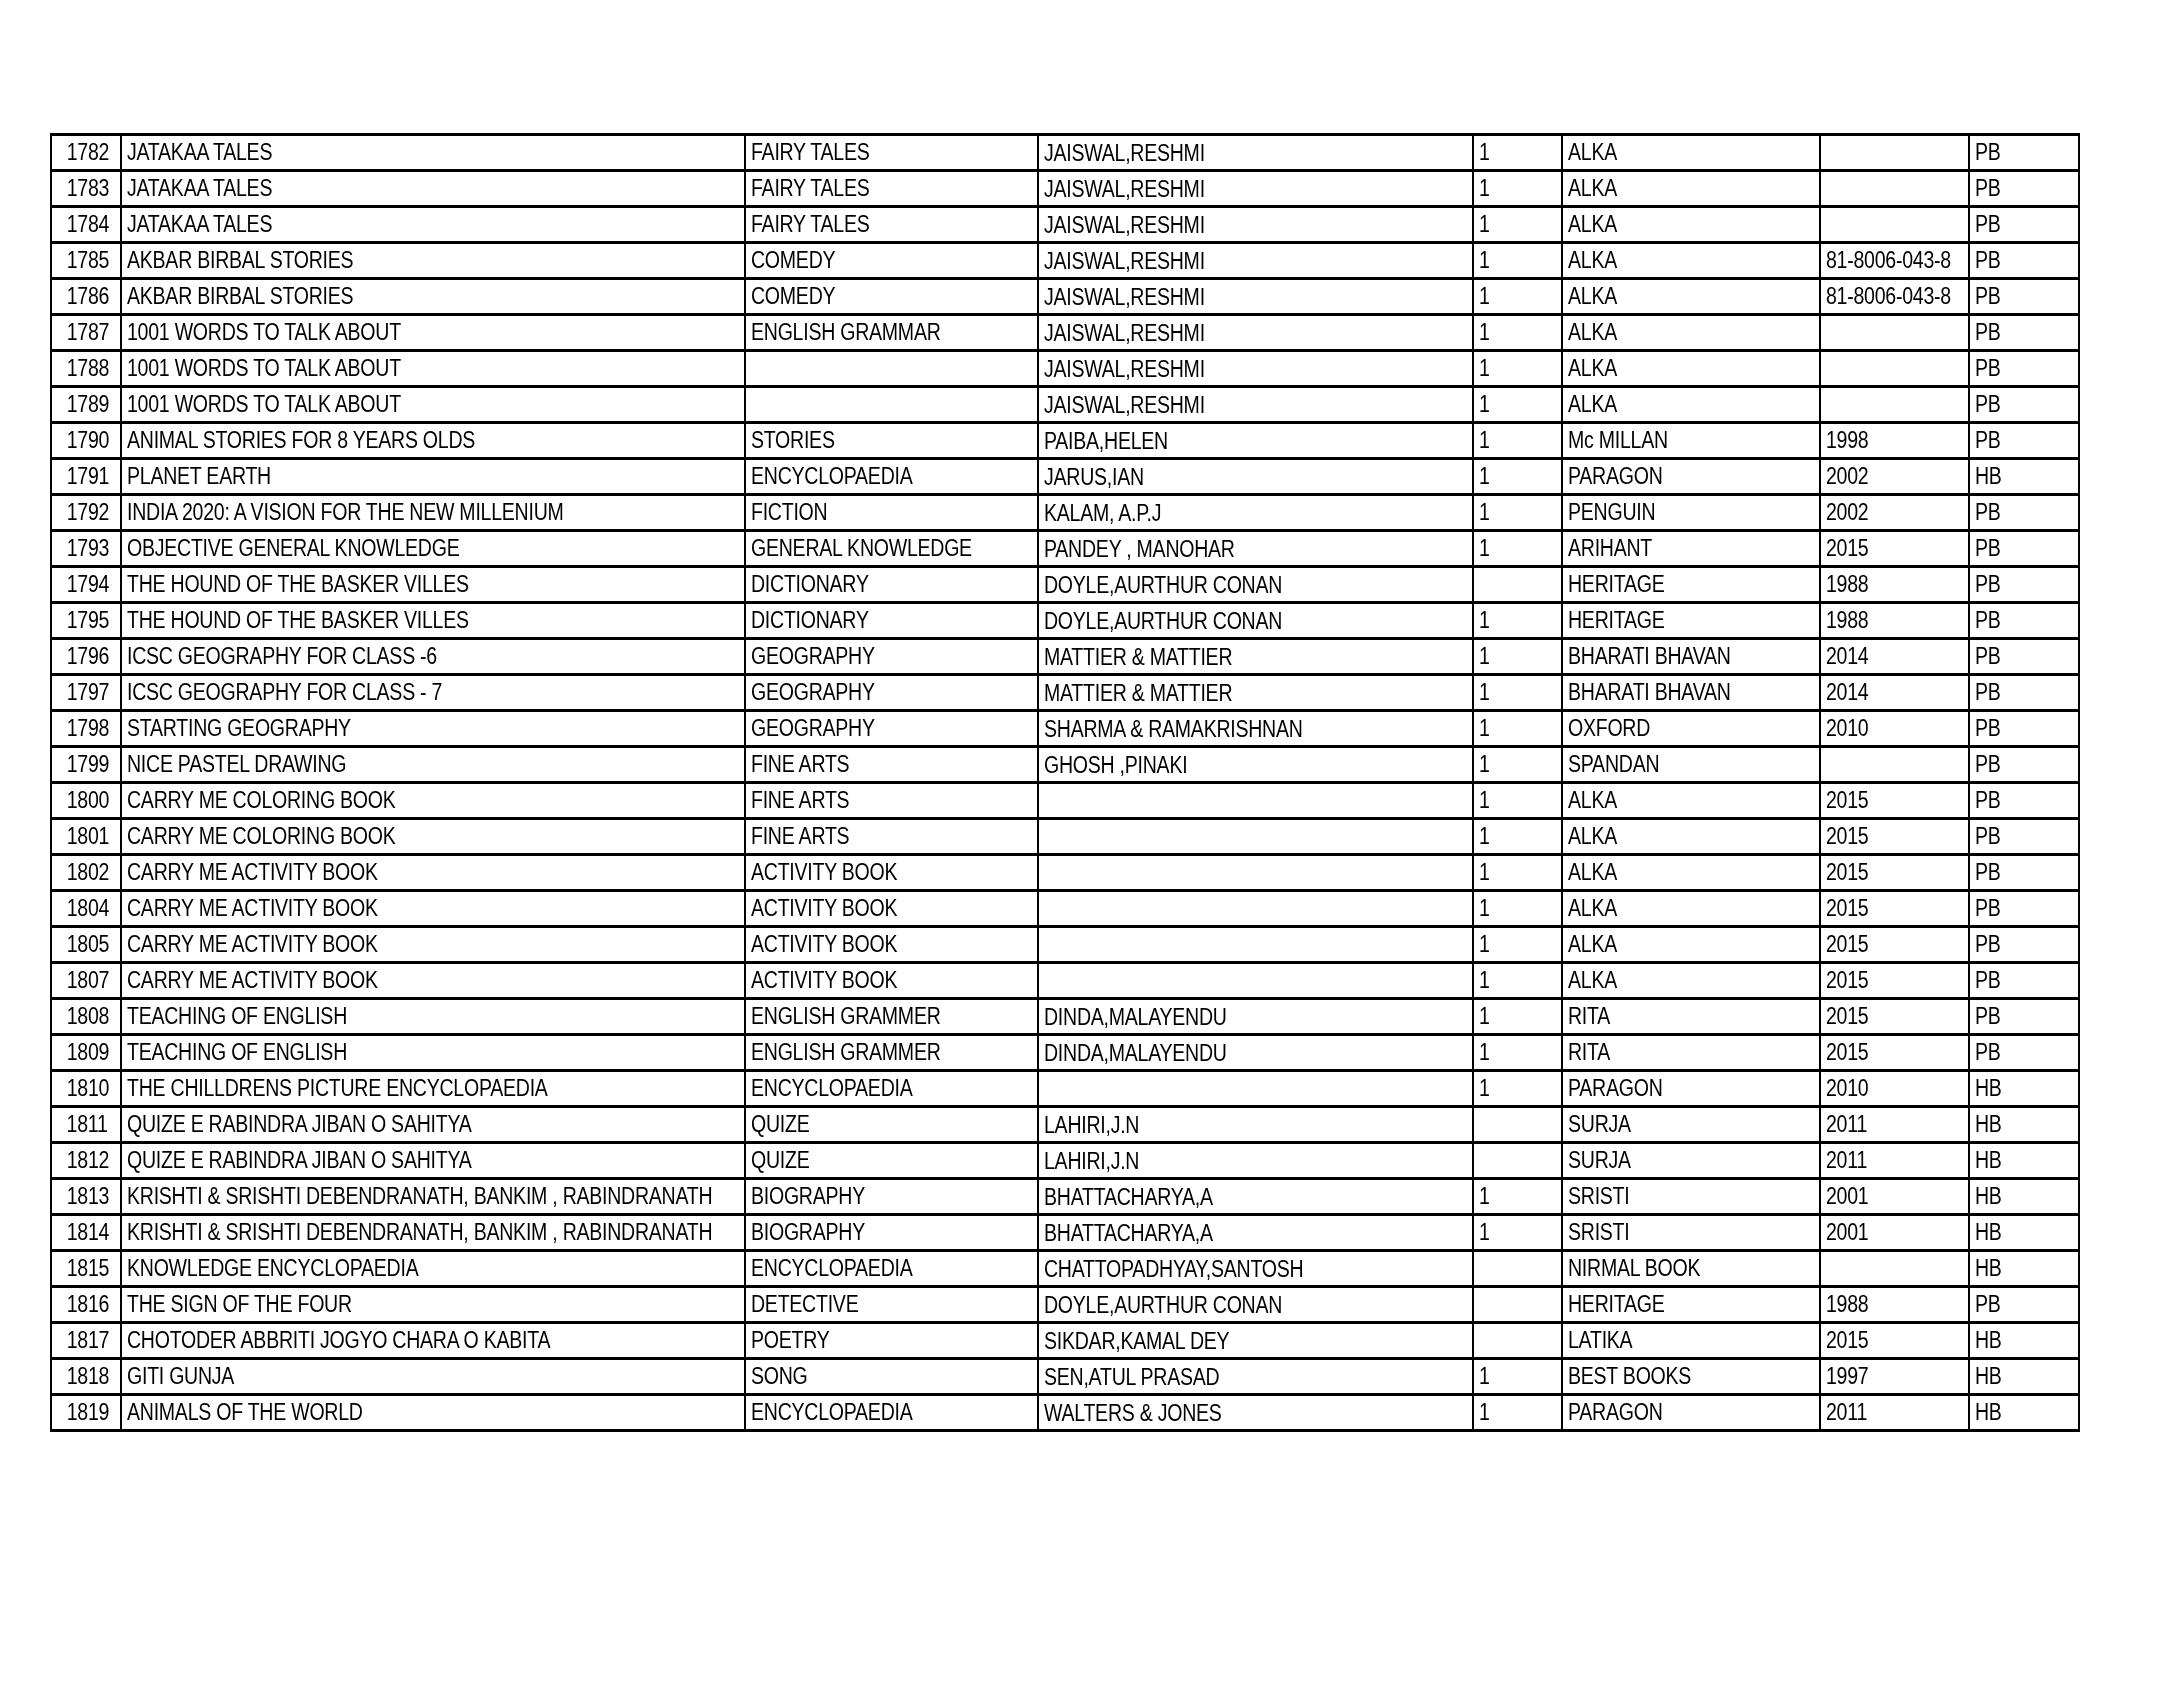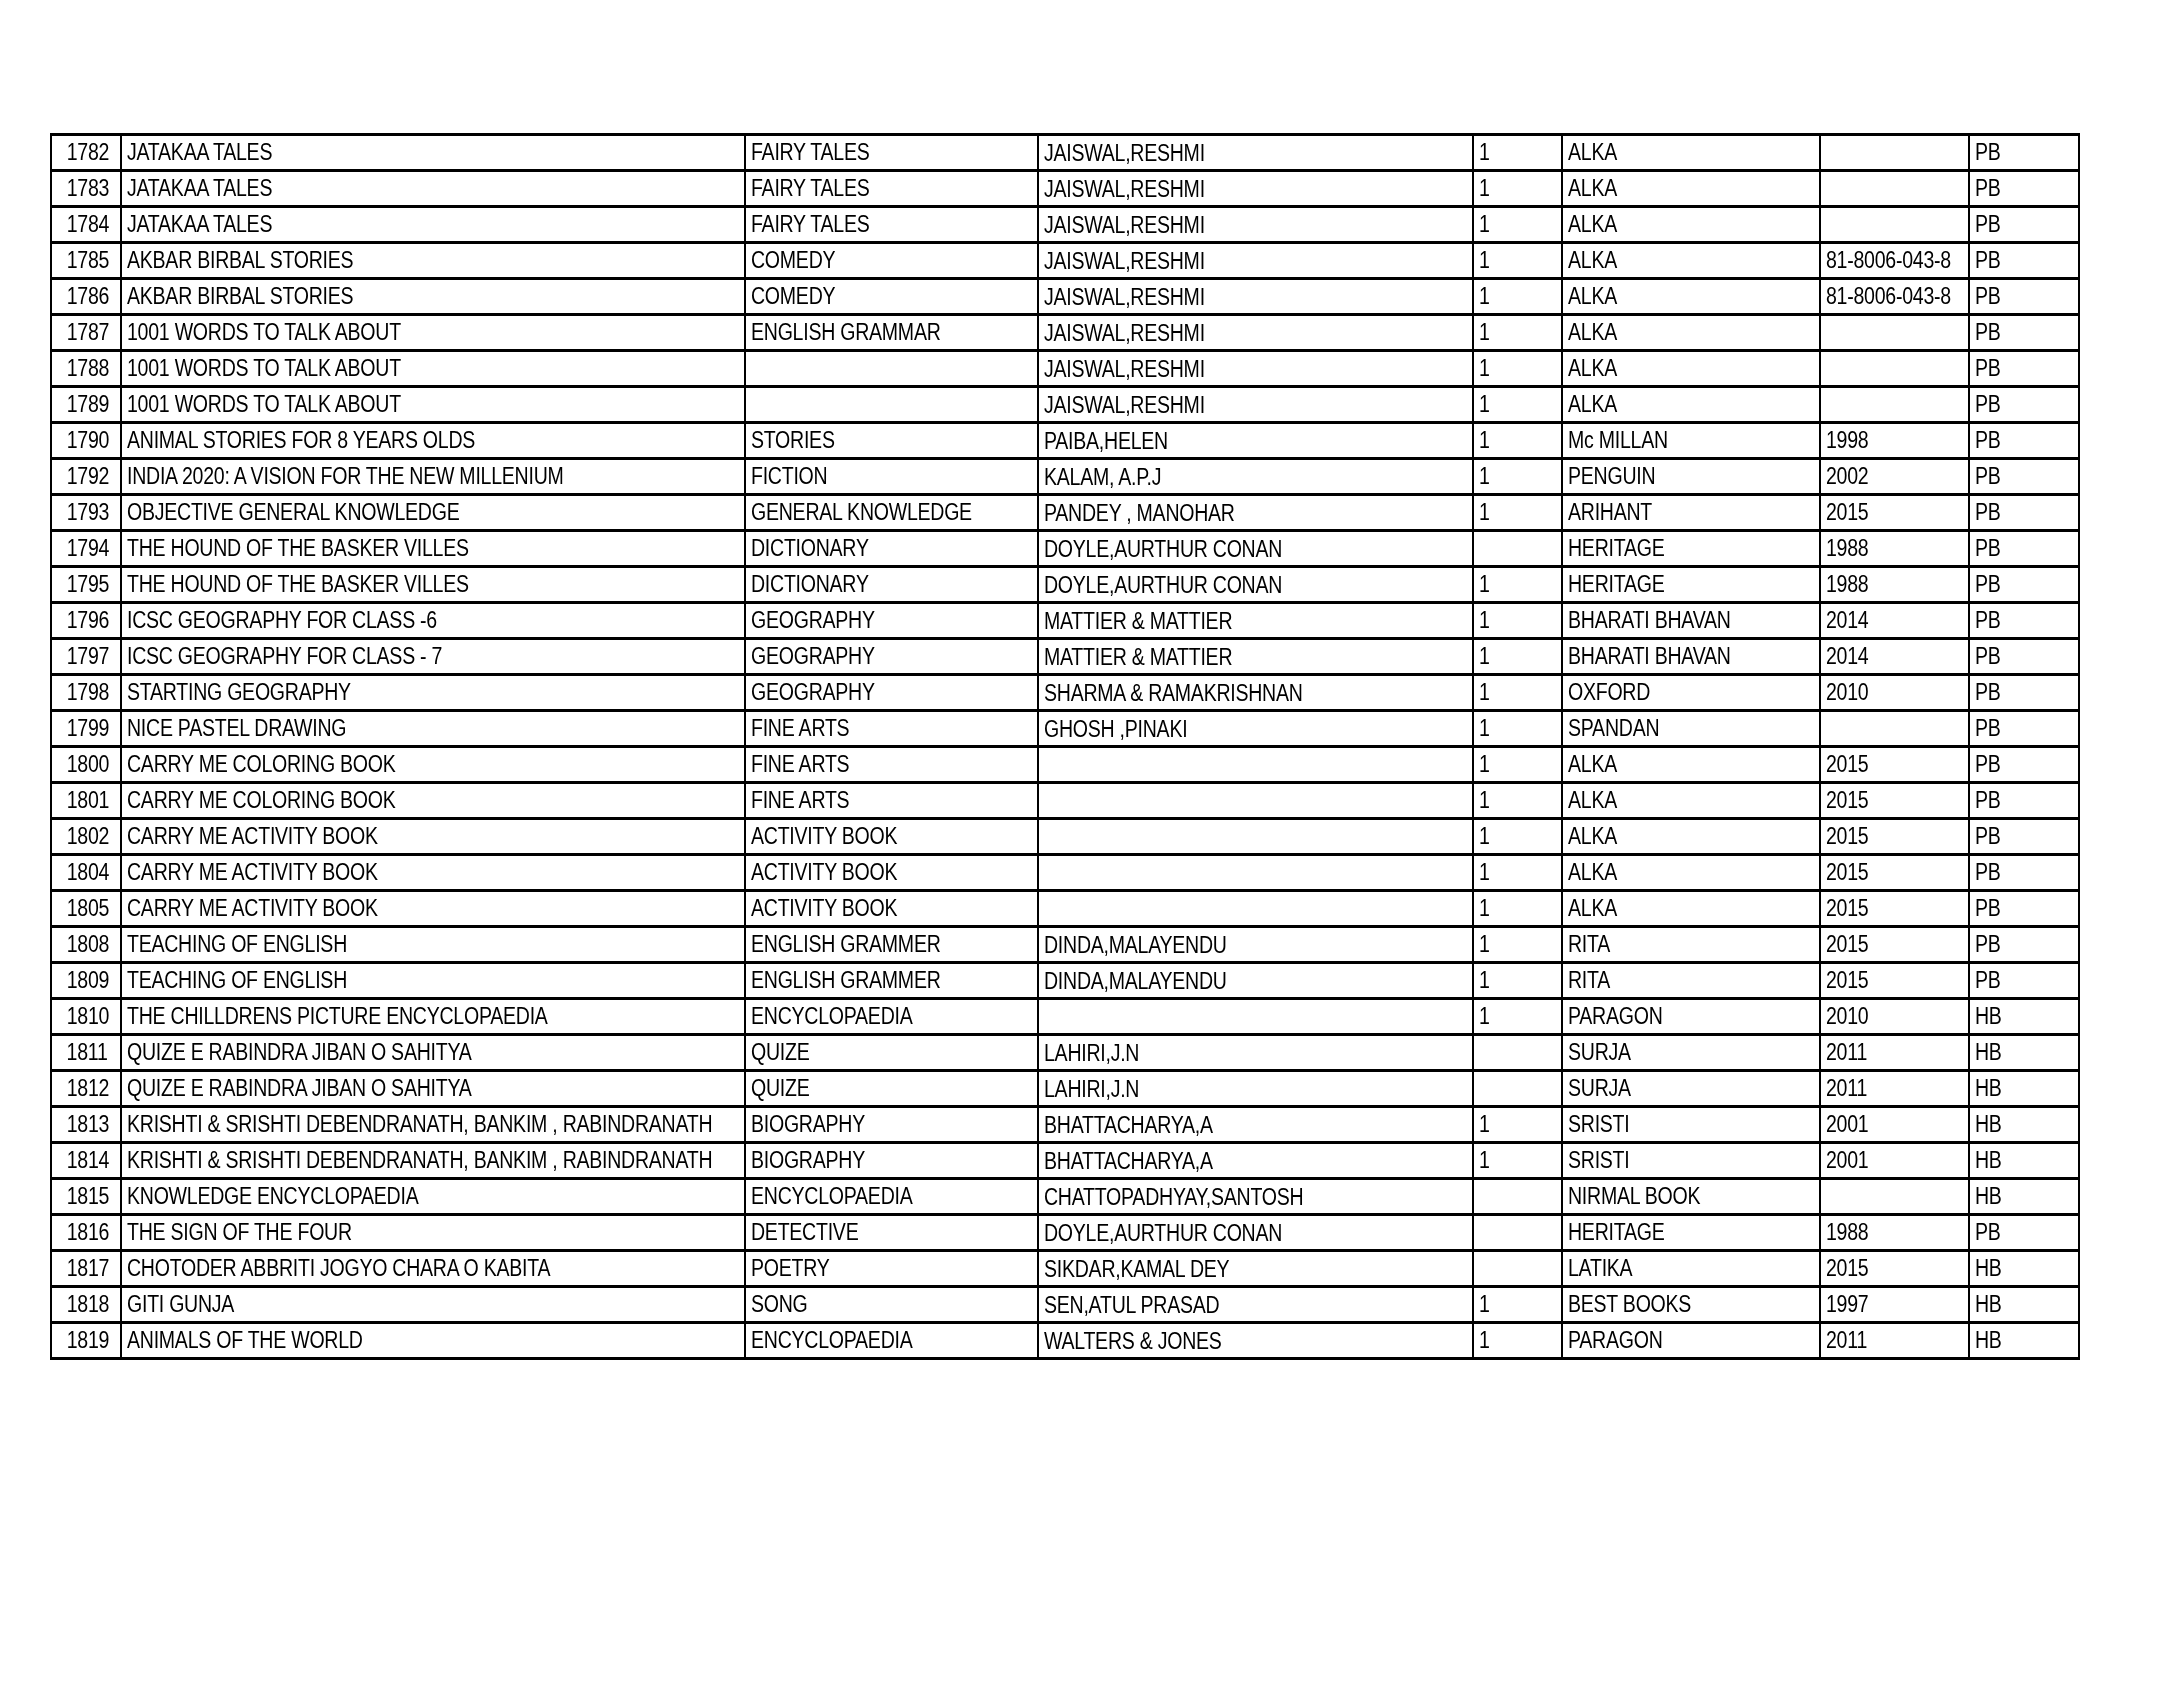--- a/index.html
+++ b/index.html
@@ -142,20 +142,30 @@
     <td class="c-serial"><span class="ct">1790</span></td>
     <td class="c-title"><span class="ct">ANIMAL STORIES FOR 8 YEARS OLDS</span></td>
     <td class="c-category"><span class="ct">STORIES</span></td>
     <td class="c-author"><span class="ct">PAIBA,HELEN</span></td>
     <td class="c-qty"><span class="ct">1</span></td>
     <td class="c-publisher"><span class="ct">Mc MILLAN</span></td>
     <td class="c-year"><span class="ct">1998</span></td>
     <td class="c-binding"><span class="ct">PB</span></td>
   </tr>
         <tr>
+    <td class="c-serial"><span class="ct">1791</span></td>
+    <td class="c-title"><span class="ct">PLANET EARTH</span></td>
+    <td class="c-category"><span class="ct">ENCYCLOPAEDIA</span></td>
+    <td class="c-author"><span class="ct">JARUS,IAN</span></td>
+    <td class="c-qty"><span class="ct">1</span></td>
+    <td class="c-publisher"><span class="ct">PARAGON</span></td>
+    <td class="c-year"><span class="ct">2002</span></td>
+    <td class="c-binding"><span class="ct">HB</span></td>
+  </tr>
+        <tr>
     <td class="c-serial"><span class="ct">1792</span></td>
     <td class="c-title"><span class="ct">INDIA 2020: A VISION FOR THE NEW MILLENIUM</span></td>
     <td class="c-category"><span class="ct">FICTION</span></td>
     <td class="c-author"><span class="ct">KALAM, A.P.J</span></td>
     <td class="c-qty"><span class="ct">1</span></td>
     <td class="c-publisher"><span class="ct">PENGUIN</span></td>
     <td class="c-year"><span class="ct">2002</span></td>
     <td class="c-binding"><span class="ct">PB</span></td>
   </tr>
         <tr>
@@ -263,20 +273,30 @@
     <td class="c-title"><span class="ct">CARRY ME ACTIVITY BOOK</span></td>
     <td class="c-category"><span class="ct">ACTIVITY BOOK</span></td>
     <td class="c-author"><span class="ct"></span></td>
     <td class="c-qty"><span class="ct">1</span></td>
     <td class="c-publisher"><span class="ct">ALKA</span></td>
     <td class="c-year"><span class="ct">2015</span></td>
     <td class="c-binding"><span class="ct">PB</span></td>
   </tr>
         <tr>
     <td class="c-serial"><span class="ct">1805</span></td>
+    <td class="c-title"><span class="ct">CARRY ME ACTIVITY BOOK</span></td>
+    <td class="c-category"><span class="ct">ACTIVITY BOOK</span></td>
+    <td class="c-author"><span class="ct"></span></td>
+    <td class="c-qty"><span class="ct">1</span></td>
+    <td class="c-publisher"><span class="ct">ALKA</span></td>
+    <td class="c-year"><span class="ct">2015</span></td>
+    <td class="c-binding"><span class="ct">PB</span></td>
+  </tr>
+        <tr>
+    <td class="c-serial"><span class="ct">1807</span></td>
     <td class="c-title"><span class="ct">CARRY ME ACTIVITY BOOK</span></td>
     <td class="c-category"><span class="ct">ACTIVITY BOOK</span></td>
     <td class="c-author"><span class="ct"></span></td>
     <td class="c-qty"><span class="ct">1</span></td>
     <td class="c-publisher"><span class="ct">ALKA</span></td>
     <td class="c-year"><span class="ct">2015</span></td>
     <td class="c-binding"><span class="ct">PB</span></td>
   </tr>
         <tr>
     <td class="c-serial"><span class="ct">1808</span></td>

